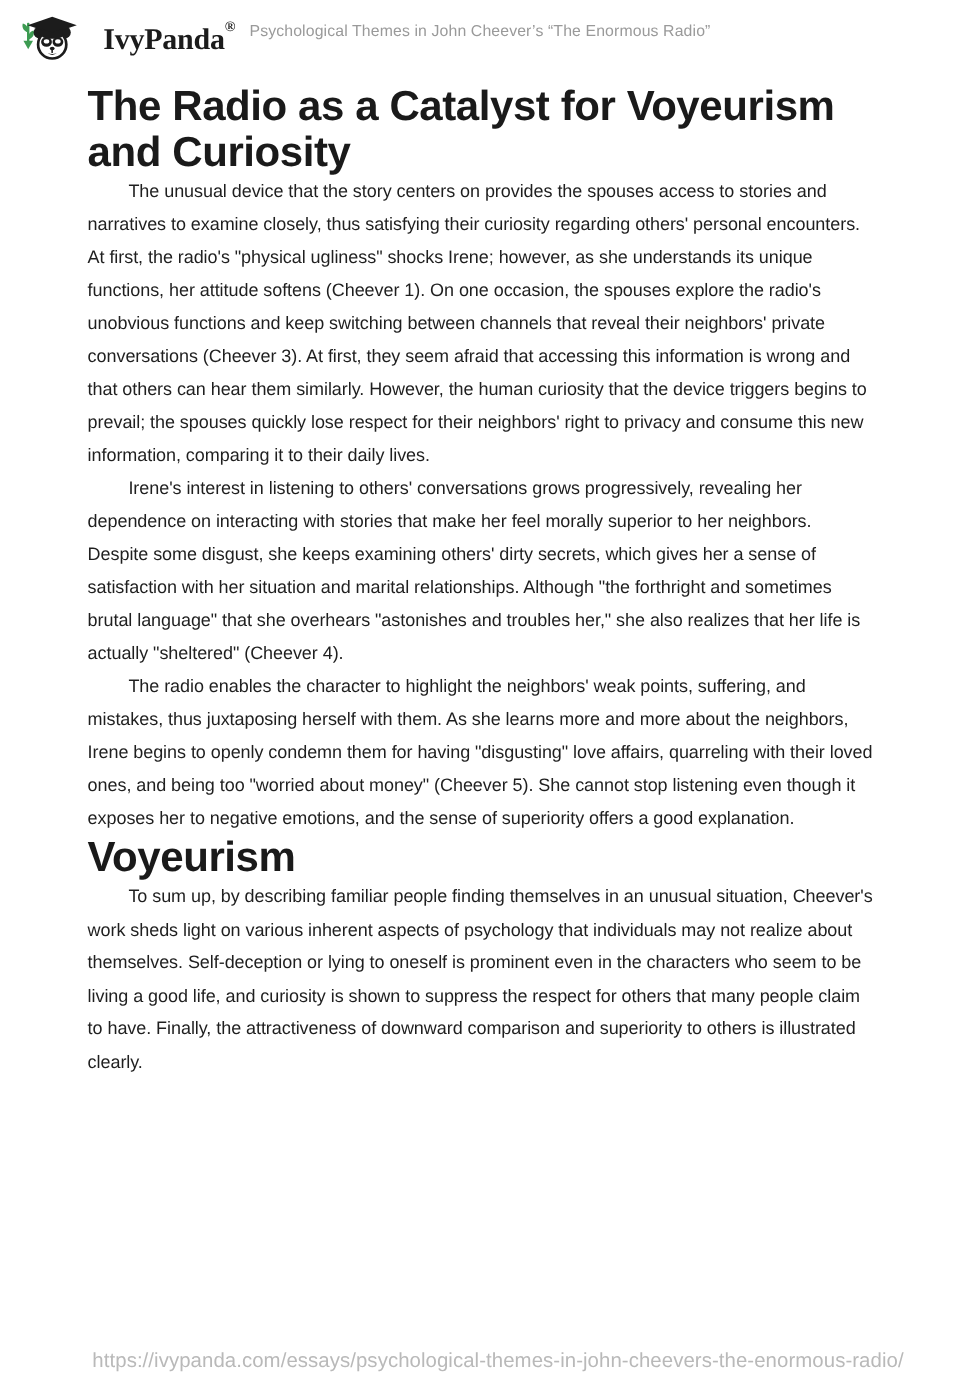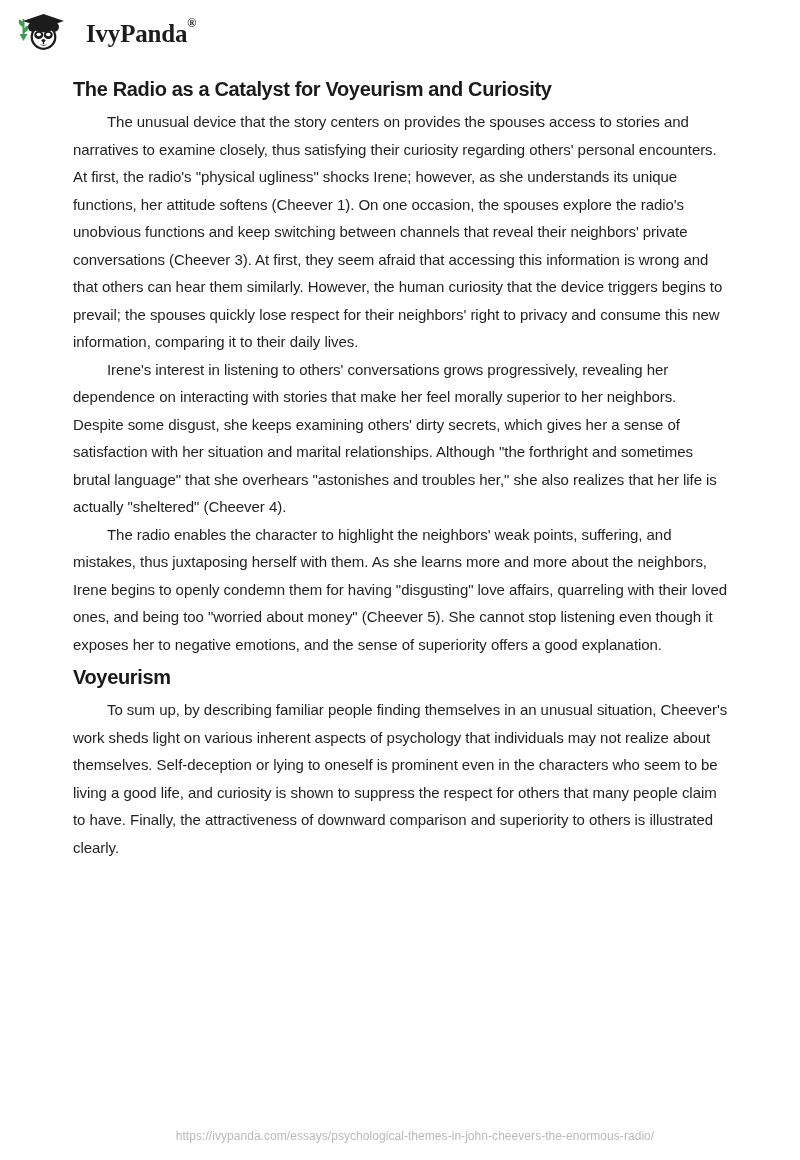--- a/index.html
+++ b/index.html
@@ -90,21 +90,21 @@
   .content {
     position: absolute;
     left: 73px;
     top: 70px;
     width: 655px;
   }
 
   h2.section-heading {
     font-family: "Liberation Sans", sans-serif;
     font-weight: bold;
-    font-size: 20px;
+    font-size: 35px;
     line-height: 38px;
     color: #1a1a1a;
     margin: 0;
     letter-spacing: -0.35px;
   }
 
   .h-gap-1 { margin-top: 0px; }
   .h-gap-2 { margin-top: 34px; }
   .h-gap-3 { margin-top: 30px; }
 
@@ -126,21 +126,21 @@
   .page-footer {
     position: absolute;
     left: 0;
     bottom: 16px;
     width: 800px;
     text-align: center;
   }
 
   .footer-url {
     font-family: "Liberation Sans", sans-serif;
-    font-size: 12px;
+    font-size: 17px;
     color: #b9b9b9;
     letter-spacing: 0.05px;
     white-space: nowrap;
     display: inline-block;
     padding-left: 30px;
   }
 </style>
 </head>
 <body>
 
@@ -182,20 +182,21 @@
         </g>
 
         <g fill="#1c1c1c">
           <path d="M55 8 L96 22 L55 36 L14 22 Z"></path>
           <path d="M38 28 L38 40 C38 46 72 46 72 40 L72 28 L55 34 Z"></path>
         </g>
       </svg>
       <span class="brand-name"><span>IvyPanda</span><span class="brand-reg">®</span></span>
     </div>
 
+    <div class="header-title">Psychological Themes in John Cheever’s “The Enormous Radio”</div>
   </div>
 
   <div class="content">
 
     <h2 class="section-heading h-gap-1">The Radio as a Catalyst for Voyeurism and Curiosity</h2>
     <p class="body-par p-gap-top-after-head">The unusual device that the story centers on provides the spouses access to stories and narratives to examine closely, thus satisfying their curiosity regarding others' personal encounters. At first, the radio's "physical ugliness" shocks Irene; however, as she understands its unique functions, her attitude softens (Cheever 1). On one occasion, the spouses explore the radio's unobvious functions and keep switching between channels that reveal their neighbors' private conversations (Cheever 3). At first, they seem afraid that accessing this information is wrong and that others can hear them similarly. However, the human curiosity that the device triggers begins to prevail; the spouses quickly lose respect for their neighbors' right to privacy and consume this new information, comparing it to their daily lives.</p>
 
     <p class="body-par p-gap-top-after-head">Irene's interest in listening to others' conversations grows progressively, revealing her dependence on interacting with stories that make her feel morally superior to her neighbors. Despite some disgust, she keeps examining others' dirty secrets, which gives her a sense of satisfaction with her situation and marital relationships. Although "the forthright and sometimes brutal language" that she overhears "astonishes and troubles her," she also realizes that her life is actually "sheltered" (Cheever 4).</p>
     <p class="body-par p-gap-between">The radio enables the character to highlight the neighbors' weak points, suffering, and mistakes, thus juxtaposing herself with them. As she learns more and more about the neighbors, Irene begins to openly condemn them for having "disgusting" love affairs, quarreling with their loved ones, and being too "worried about money" (Cheever 5). She cannot stop listening even though it exposes her to negative emotions, and the sense of superiority offers a good explanation.</p>
 

